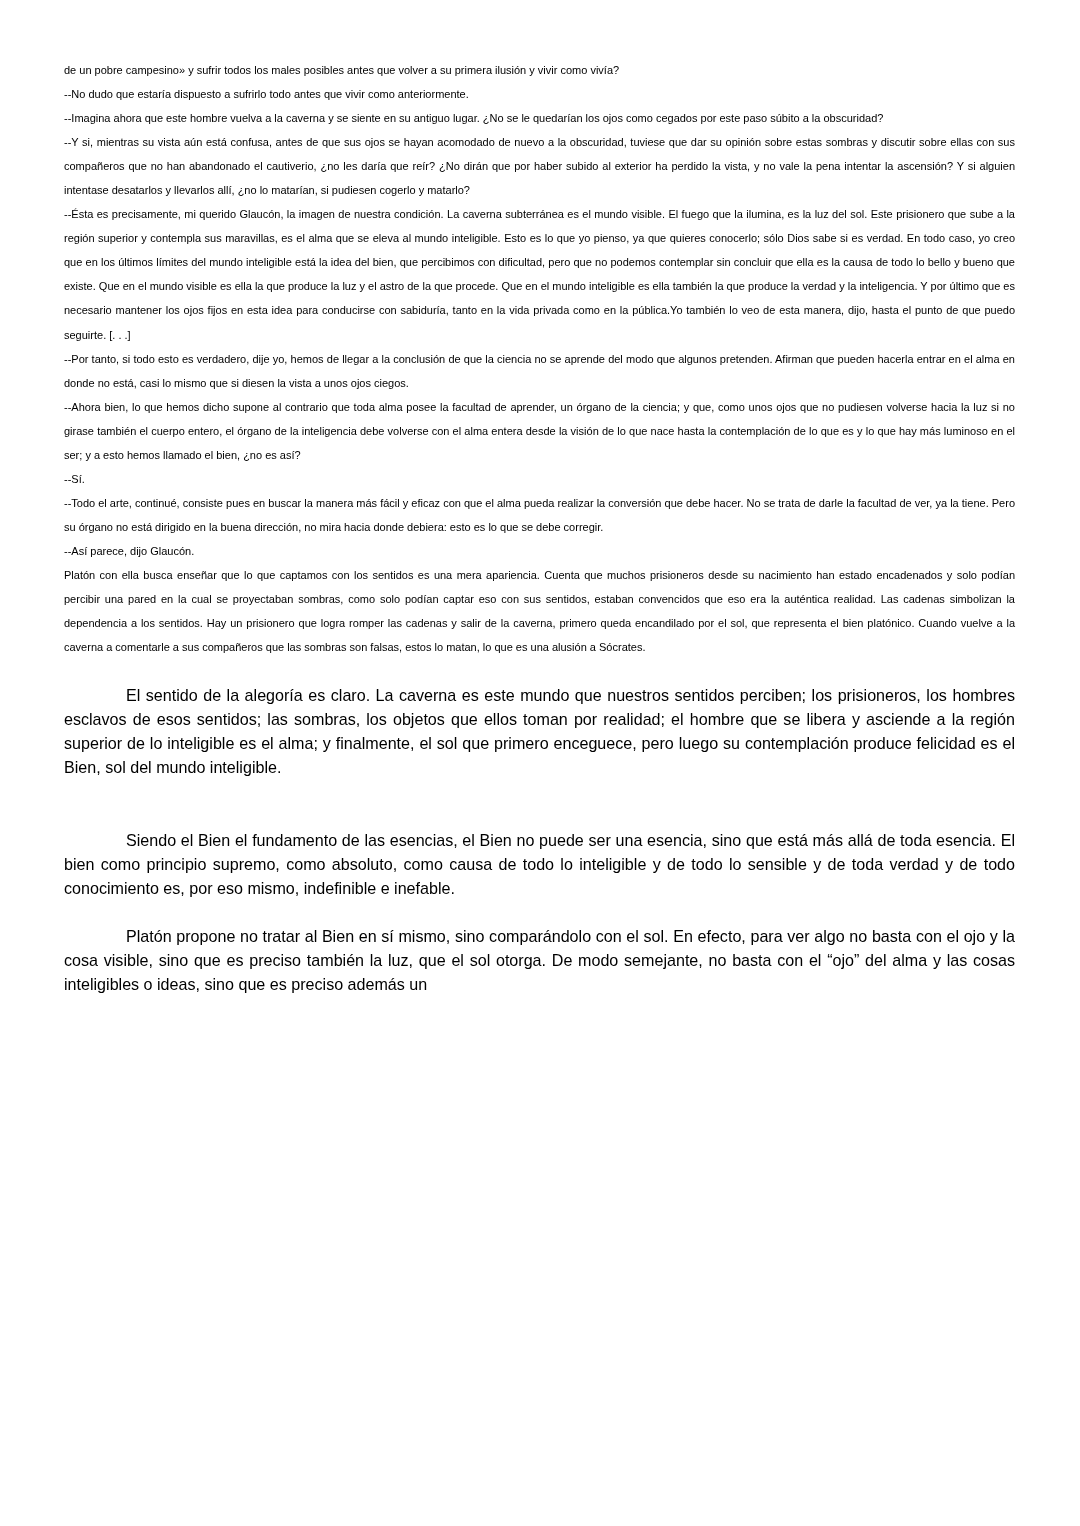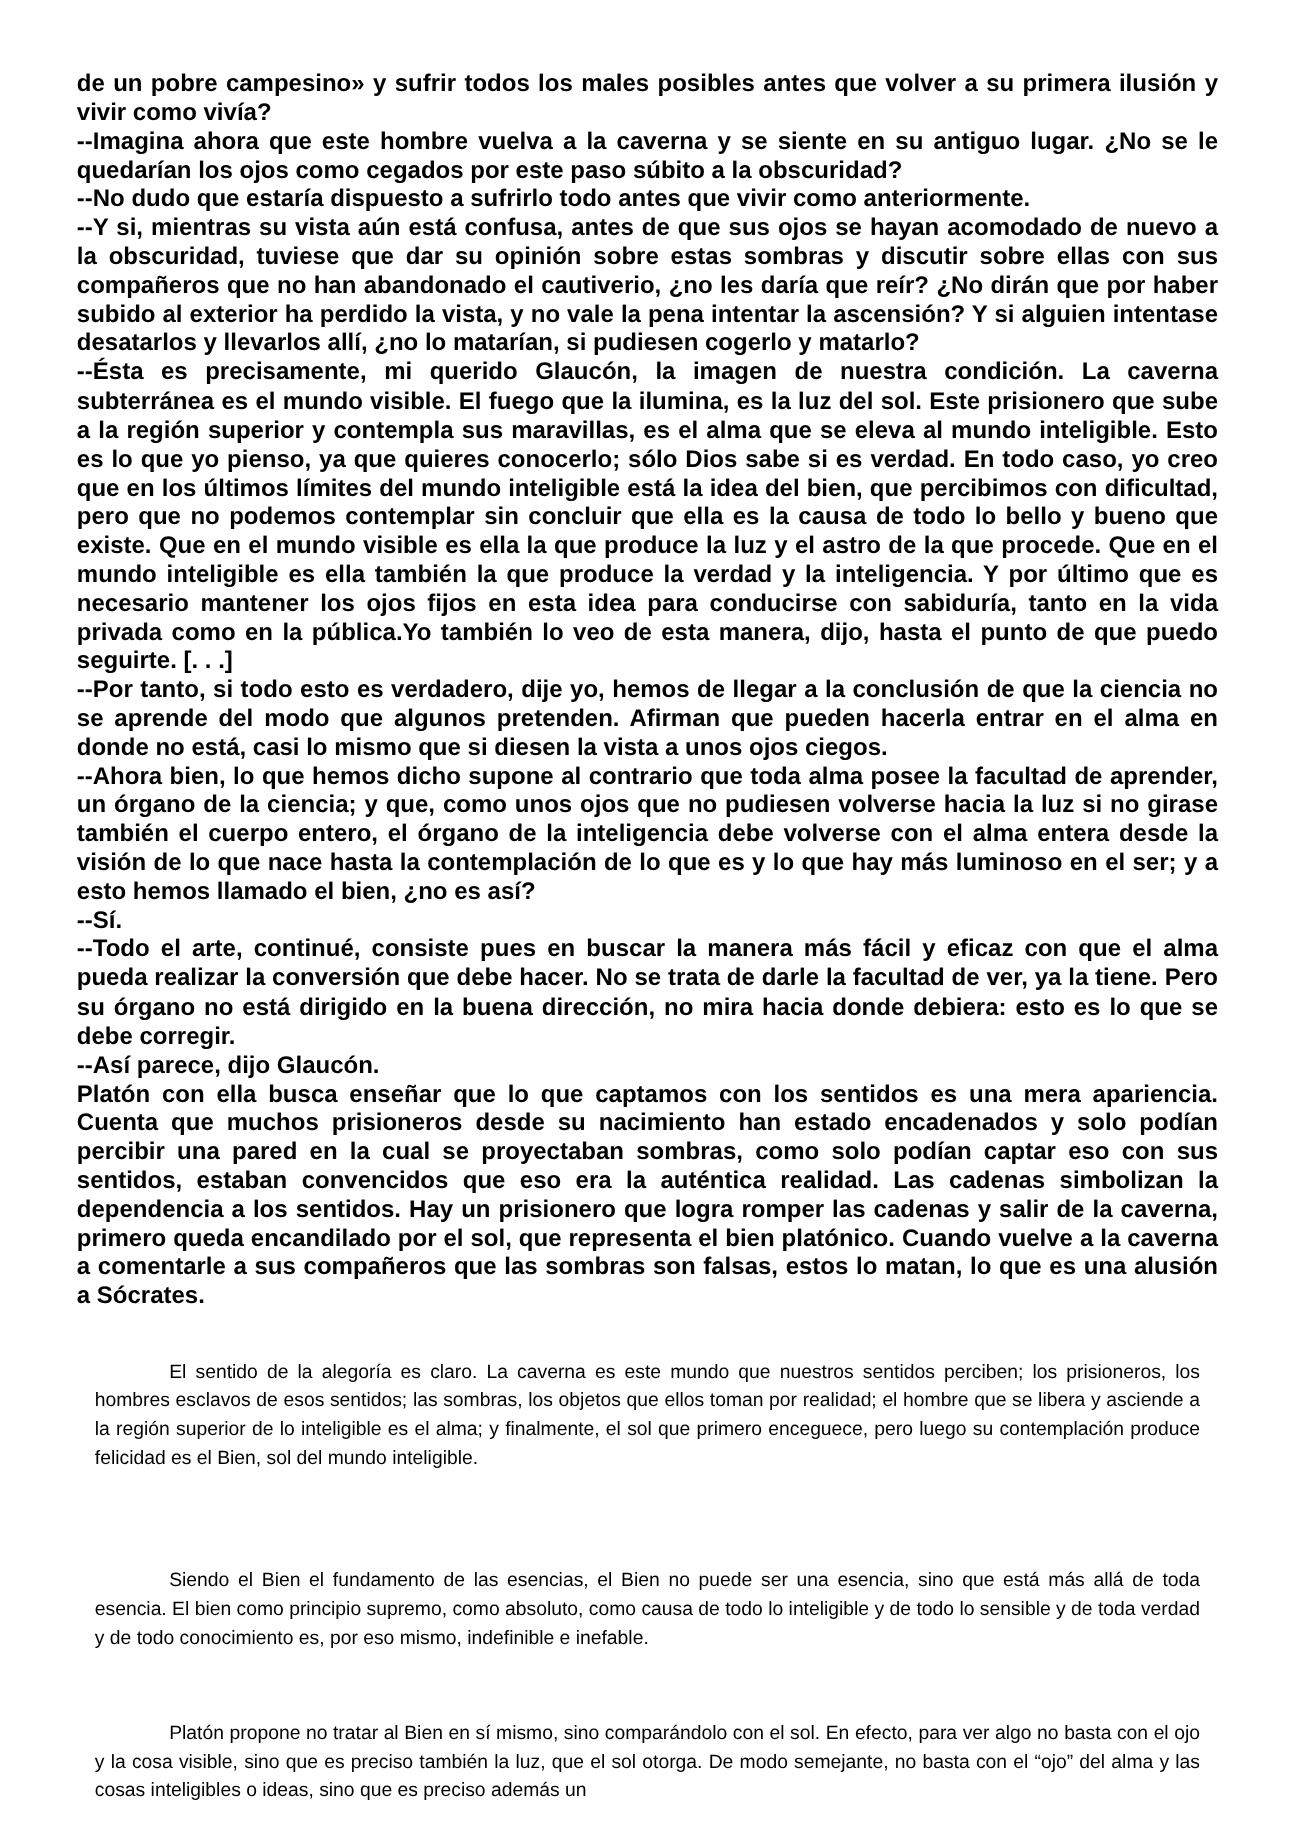--- a/index.html
+++ b/index.html
@@ -21,67 +21,66 @@
     height: 1526px;
     background: #ffffff;
     box-sizing: border-box;
     padding: 58px 65px 0 64px;
   }
   .doc-body {
     width: 951px;
   }
   
   .flowblock {
-    font-size: 20px;
+    font-size: 11px;
     line-height: 24.05px;
     text-align: justify;
     text-justify: inter-word;
     margin: 0;
     padding: 0;
     hyphens: none;
     word-spacing: 0px;
-    font-weight: bold;
   }
   .flowblock p {
     margin: 0;
     padding: 0;
     text-align: justify;
     text-justify: inter-word;
   }
   
   .flowblock p:last-child {
     text-align: justify;
   }
   
   .para {
     font-size: 16.1px;
     line-height: 24.05px;
     text-align: justify;
     text-justify: inter-word;
-    margin: 15px;
+    margin: 0;
     padding: 0;
     text-indent: 62px;
     hyphens: none;
   }
   .gap {
     height: 24.05px;
     line-height: 24.05px;
     font-size: 16.1px;
   }
 </style>
 </head>
 <body>
 
 <div class="page">
   <div class="doc-body">
 
     <div class="flowblock">
       <p>de un pobre campesino» y sufrir todos los males posibles antes que volver a su primera ilusión y vivir como vivía?</p>
+      <p>--No dudo que estaría dispuesto a sufrirlo todo antes que vivir como anteriormente.</p>
       <p>--Imagina ahora que este hombre vuelva a la caverna y se siente en su antiguo lugar. ¿No se le quedarían los ojos como cegados por este paso súbito a la obscuridad?</p>
-      <p>--No dudo que estaría dispuesto a sufrirlo todo antes que vivir como anteriormente.</p>
       <p>--Y si, mientras su vista aún está confusa, antes de que sus ojos se hayan acomodado de nuevo a la obscuridad, tuviese que dar su opinión sobre estas sombras y discutir sobre ellas con sus compañeros que no han abandonado el cautiverio, ¿no les daría que reír? ¿No dirán que por haber subido al exterior ha perdido la vista, y no vale la pena intentar la ascensión? Y si alguien intentase desatarlos y llevarlos allí, ¿no lo matarían, si pudiesen cogerlo y matarlo?</p>
       <p>--Ésta es precisamente, mi querido Glaucón, la imagen de nuestra condición. La caverna subterránea es el mundo visible. El fuego que la ilumina, es la luz del sol. Este prisionero que sube a la región superior y contempla sus maravillas, es el alma que se eleva al mundo inteligible. Esto es lo que yo pienso, ya que quieres conocerlo; sólo Dios sabe si es verdad. En todo caso, yo creo que en los últimos límites del mundo inteligible está la idea del bien, que percibimos con dificultad, pero que no podemos contemplar sin concluir que ella es la causa de todo lo bello y bueno que existe. Que en el mundo visible es ella la que produce la luz y el astro de la que procede. Que en el mundo inteligible es ella también la que produce la verdad y la inteligencia. Y por último que es necesario mantener los ojos fijos en esta idea para conducirse con sabiduría, tanto en la vida privada como en la pública.Yo también lo veo de esta manera, dijo, hasta el punto de que puedo seguirte. [. . .]</p>
       <p>--Por tanto, si todo esto es verdadero, dije yo, hemos de llegar a la conclusión de que la ciencia no se aprende del modo que algunos pretenden. Afirman que pueden hacerla entrar en el alma en donde no está, casi lo mismo que si diesen la vista a unos ojos ciegos.</p>
       <p>--Ahora bien, lo que hemos dicho supone al contrario que toda alma posee la facultad de aprender, un órgano de la ciencia; y que, como unos ojos que no pudiesen volverse hacia la luz si no girase también el cuerpo entero, el órgano de la inteligencia debe volverse con el alma entera desde la visión de lo que nace hasta la contemplación de lo que es y lo que hay más luminoso en el ser; y a esto hemos llamado el bien, ¿no es así?</p>
       <p>--Sí.</p>
       <p>--Todo el arte, continué, consiste pues en buscar la manera más fácil y eficaz con que el alma pueda realizar la conversión que debe hacer. No se trata de darle la facultad de ver, ya la tiene. Pero su órgano no está dirigido en la buena dirección, no mira hacia donde debiera: esto es lo que se debe corregir.</p>
       <p>--Así parece, dijo Glaucón.</p>
       <p>Platón con ella busca enseñar que lo que captamos con los sentidos es una mera apariencia. Cuenta que muchos prisioneros desde su nacimiento han estado encadenados y solo podían percibir una pared en la cual se proyectaban sombras, como solo podían captar eso con sus sentidos, estaban convencidos que eso era la auténtica realidad. Las cadenas simbolizan la dependencia a los sentidos. Hay un prisionero que logra romper las cadenas y salir de la caverna, primero queda encandilado por el sol, que representa el bien platónico. Cuando vuelve a la caverna a comentarle a sus compañeros que las sombras son falsas, estos lo matan, lo que es una alusión a Sócrates.</p>
     </div>
 

